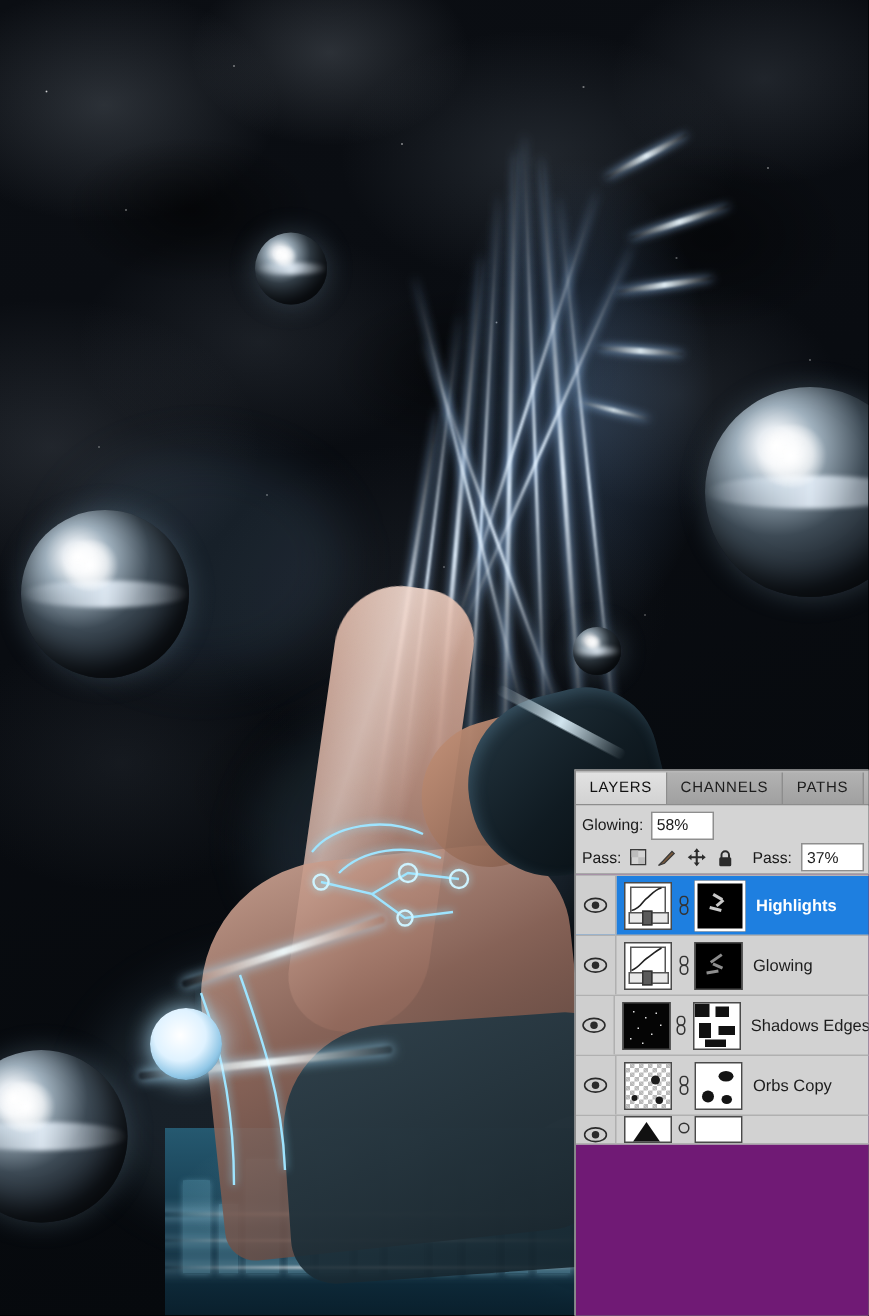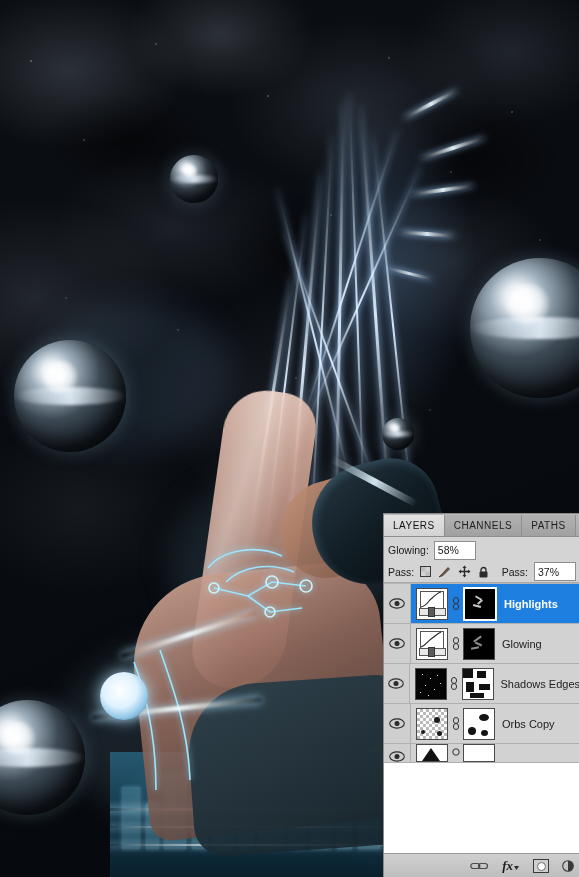--- a/index.html
+++ b/index.html
@@ -136,21 +136,21 @@
     border-left:4px solid transparent;border-right:4px solid transparent;border-top:5px solid #2a2a2a;}
   .lbl{font-size:10.5px;color:#1a1a1a;white-space:nowrap;}
   .numfield{height:17px;background:#fff;border:1px solid #8e8e8e;display:flex;align-items:center;
     padding:0 3px;font-size:10.5px;min-width:34px;}
 
   .row-lock{height:21px;display:flex;align-items:center;gap:6px;padding:0 4px;background:#d4d4d4;
     border-bottom:1px solid #a8a8a8;}
   .lockicons{display:flex;align-items:center;gap:7px;}
   .spacer{flex:1;}
 
-  .layers{flex:1;overflow:hidden;background:#ffffff;border-top:1px solid #b5b5b5;}
+  .layers{flex:1;overflow:hidden;background:#701a75;border-top:1px solid #b5b5b5;}
   .lrow{height:39px;display:flex;align-items:center;border-bottom:1px solid #b0b0b0;background:#d2d2d2;}
   .lrow.sel{background:#1e7fe0;}
   .lrow.sel .lname{color:#fff;font-weight:bold;}
   .eyecell{width:26px;height:39px;display:flex;align-items:center;justify-content:center;
     border-right:1px solid #b0b0b0;background:#cfcfcf;}
   .lrow.sel .eyecell{background:#cfcfcf;}
   .thumbwrap{display:flex;align-items:center;gap:3px;padding-left:5px;}
   .thumb{width:30px;height:30px;border:1px solid #4a4a4a;background:#fff;position:relative;overflow:hidden;}
   .thumb.sel-outline{border:2px solid #fff;}
   .lname{font-size:11px;color:#1c1c1c;padding-left:7px;white-space:nowrap;}
@@ -492,38 +492,15 @@
                 <circle cx="4" cy="5" r="3.2" fill="none" stroke="#333"></circle>
               </svg>
           </span>
           <div class="thumb th-white" style="height:16px;"></div>
         </div>
         <span class="lname"></span>
       </div>
 
     </div>
 
-    <div class="toolbar">
-      <span class="tbi">
-        <svg width="19" height="10">
-            <rect x="0.8" y="2.5" width="9" height="5" rx="2.5" fill="none" stroke="#4a4a4a" stroke-width="1.2"></rect>
-          <rect x="8.5" y="2.5" width="9" height="5" rx="2.5" fill="none" stroke="#4a4a4a" stroke-width="1.2"></rect>
-          </svg>
-      </span>
-      <span class="tbi">
-        <span class="fxlabel">fx</span>
-        <svg width="6" height="5" style="margin-left:1px;margin-top:5px;">
-            <path d="M0 0 L5 0 L2.5 4 Z" fill="#2c2c2c"></path>
-          </svg>
-      </span>
-      <span class="tbi masksq">
-        <span class="maskdot"></span>
-      </span>
-      <span class="tbi">
-        <svg width="12" height="12">
-            <circle cx="6" cy="6" r="5.3" fill="none" stroke="#3a3a3a" stroke-width="1.1"></circle>
-          <path d="M6 0.7 A5.3 5.3 0 0 1 6 11.3 Z" fill="#3a3a3a"></path>
-          </svg>
-      </span>
-    </div>
 
   </div>
 </div>
 
 </body></html>

